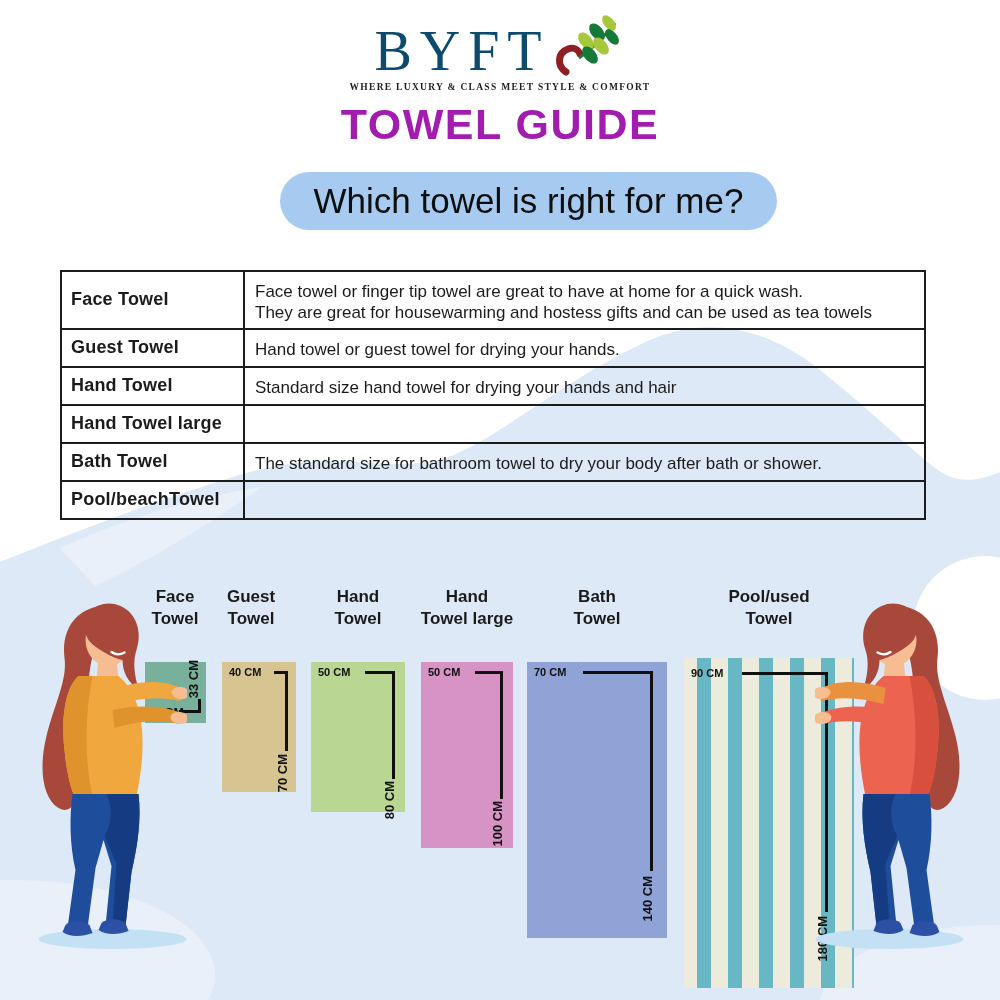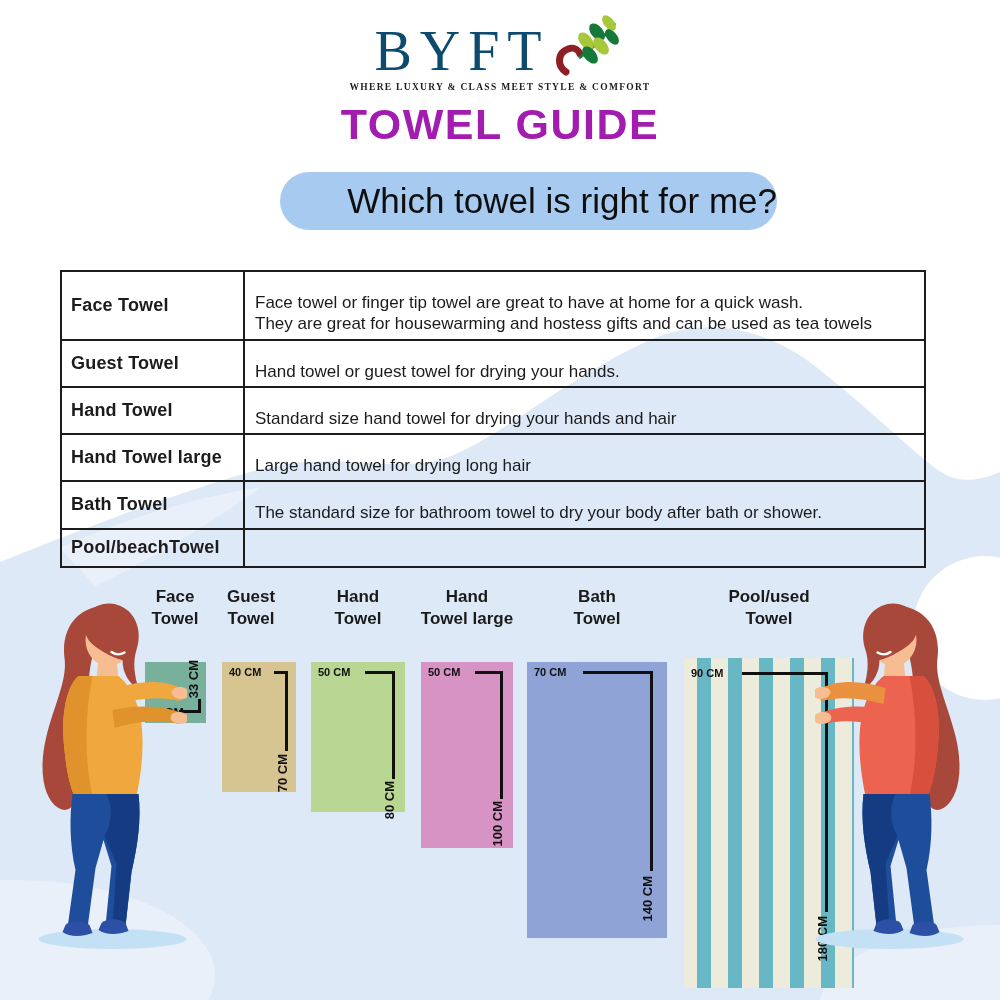--- a/index.html
+++ b/index.html
@@ -10,28 +10,28 @@
   .bg{position:absolute;left:0;top:0;z-index:0;}
   
   .logo-row{position:absolute;left:0;top:18px;width:1000px;display:flex;justify-content:center;align-items:center;z-index:2;}
   .logo-text{font-family:"Liberation Serif", serif;font-size:56px;font-weight:400;letter-spacing:8px;color:#0c4a6e;}
   .leaf{width:74px;height:72px;margin-left:2px;margin-top:-6px;}
   .tagline{position:absolute;left:0;top:82px;width:1000px;text-align:center;z-index:2;
     font-family:"Liberation Serif", serif;font-size:9.5px;font-weight:600;letter-spacing:1.3px;color:#1d1d1d;}
   .page-title{position:absolute;left:0;top:100px;width:1000px;text-align:center;z-index:2;
     font-size:43px;font-weight:800;letter-spacing:1.5px;color:#a21caf;}
   .pill{position:absolute;left:280px;top:172px;width:497px;height:58px;border-radius:29px;z-index:2;
-    display:flex;align-items:center;justify-content:flex-end;font-size:35px;color:#0e0e0e;}
+    display:flex;align-items:center;justify-content:center;font-size:35px;color:#0e0e0e;}
   
   .gtable{position:absolute;left:60px;top:270px;width:862px;z-index:2;border:2px solid #1c1c1c;background:transparent;}
   .trow{display:flex;border-top:2px solid #1c1c1c;}
   .trow:first-child{border-top:none;}
   .tname{width:172px;min-width:172px;border-right:2px solid #1c1c1c;display:flex;align-items:center;
     padding-left:9px;font-weight:700;font-size:18px;letter-spacing:.2px;}
-  .tdesc{flex:1;display:flex;align-items:center;padding:20px 6px 4px 10px;font-size:17px;line-height:1.25;white-space:pre-line;}
+  .tdesc{flex:1;display:flex;align-items:center;padding:9px 6px 4px 10px;font-size:17px;line-height:1.25;white-space:pre-line;}
   .r-tall{min-height:53px;} .r-std{min-height:36px;}
   
   .tw-header{position:absolute;z-index:2;text-align:center;font-weight:700;font-size:17px;line-height:1.32;white-space:pre-line;}
   .towel{position:absolute;z-index:1;}
   .dim-top{position:absolute;left:7px;top:4px;font-weight:700;font-size:11px;color:#101010;white-space:nowrap;}
   .hline{position:absolute;height:3px;background:#101010;}
   .vline{position:absolute;width:3px;background:#101010;}
   .dim-side{position:absolute;font-weight:700;font-size:13px;color:#101010;
     writing-mode:vertical-rl;transform:rotate(180deg);white-space:nowrap;}
   .dim-bottom{position:absolute;font-weight:700;font-size:12.5px;color:#101010;white-space:nowrap;}
@@ -81,21 +81,20 @@
     <div class="trow r-std">
       <div class="tname">Guest Towel</div>
       <div class="tdesc">Hand towel or guest towel for drying your hands.</div>
     </div>
     <div class="trow r-std">
       <div class="tname">Hand Towel</div>
       <div class="tdesc">Standard size hand towel for drying your hands and hair</div>
     </div>
     <div class="trow r-std">
       <div class="tname">Hand Towel large</div>
-      <div class="tdesc">Large hand towel for drying long hair</div>
     </div>
     <div class="trow r-std">
       <div class="tname">Bath Towel</div>
       <div class="tdesc">The standard size for bathroom towel to dry your body after bath or shower.</div>
     </div>
     <div class="trow r-std">
       <div class="tname">Pool/beachTowel</div>
     </div>
   </div>
 

